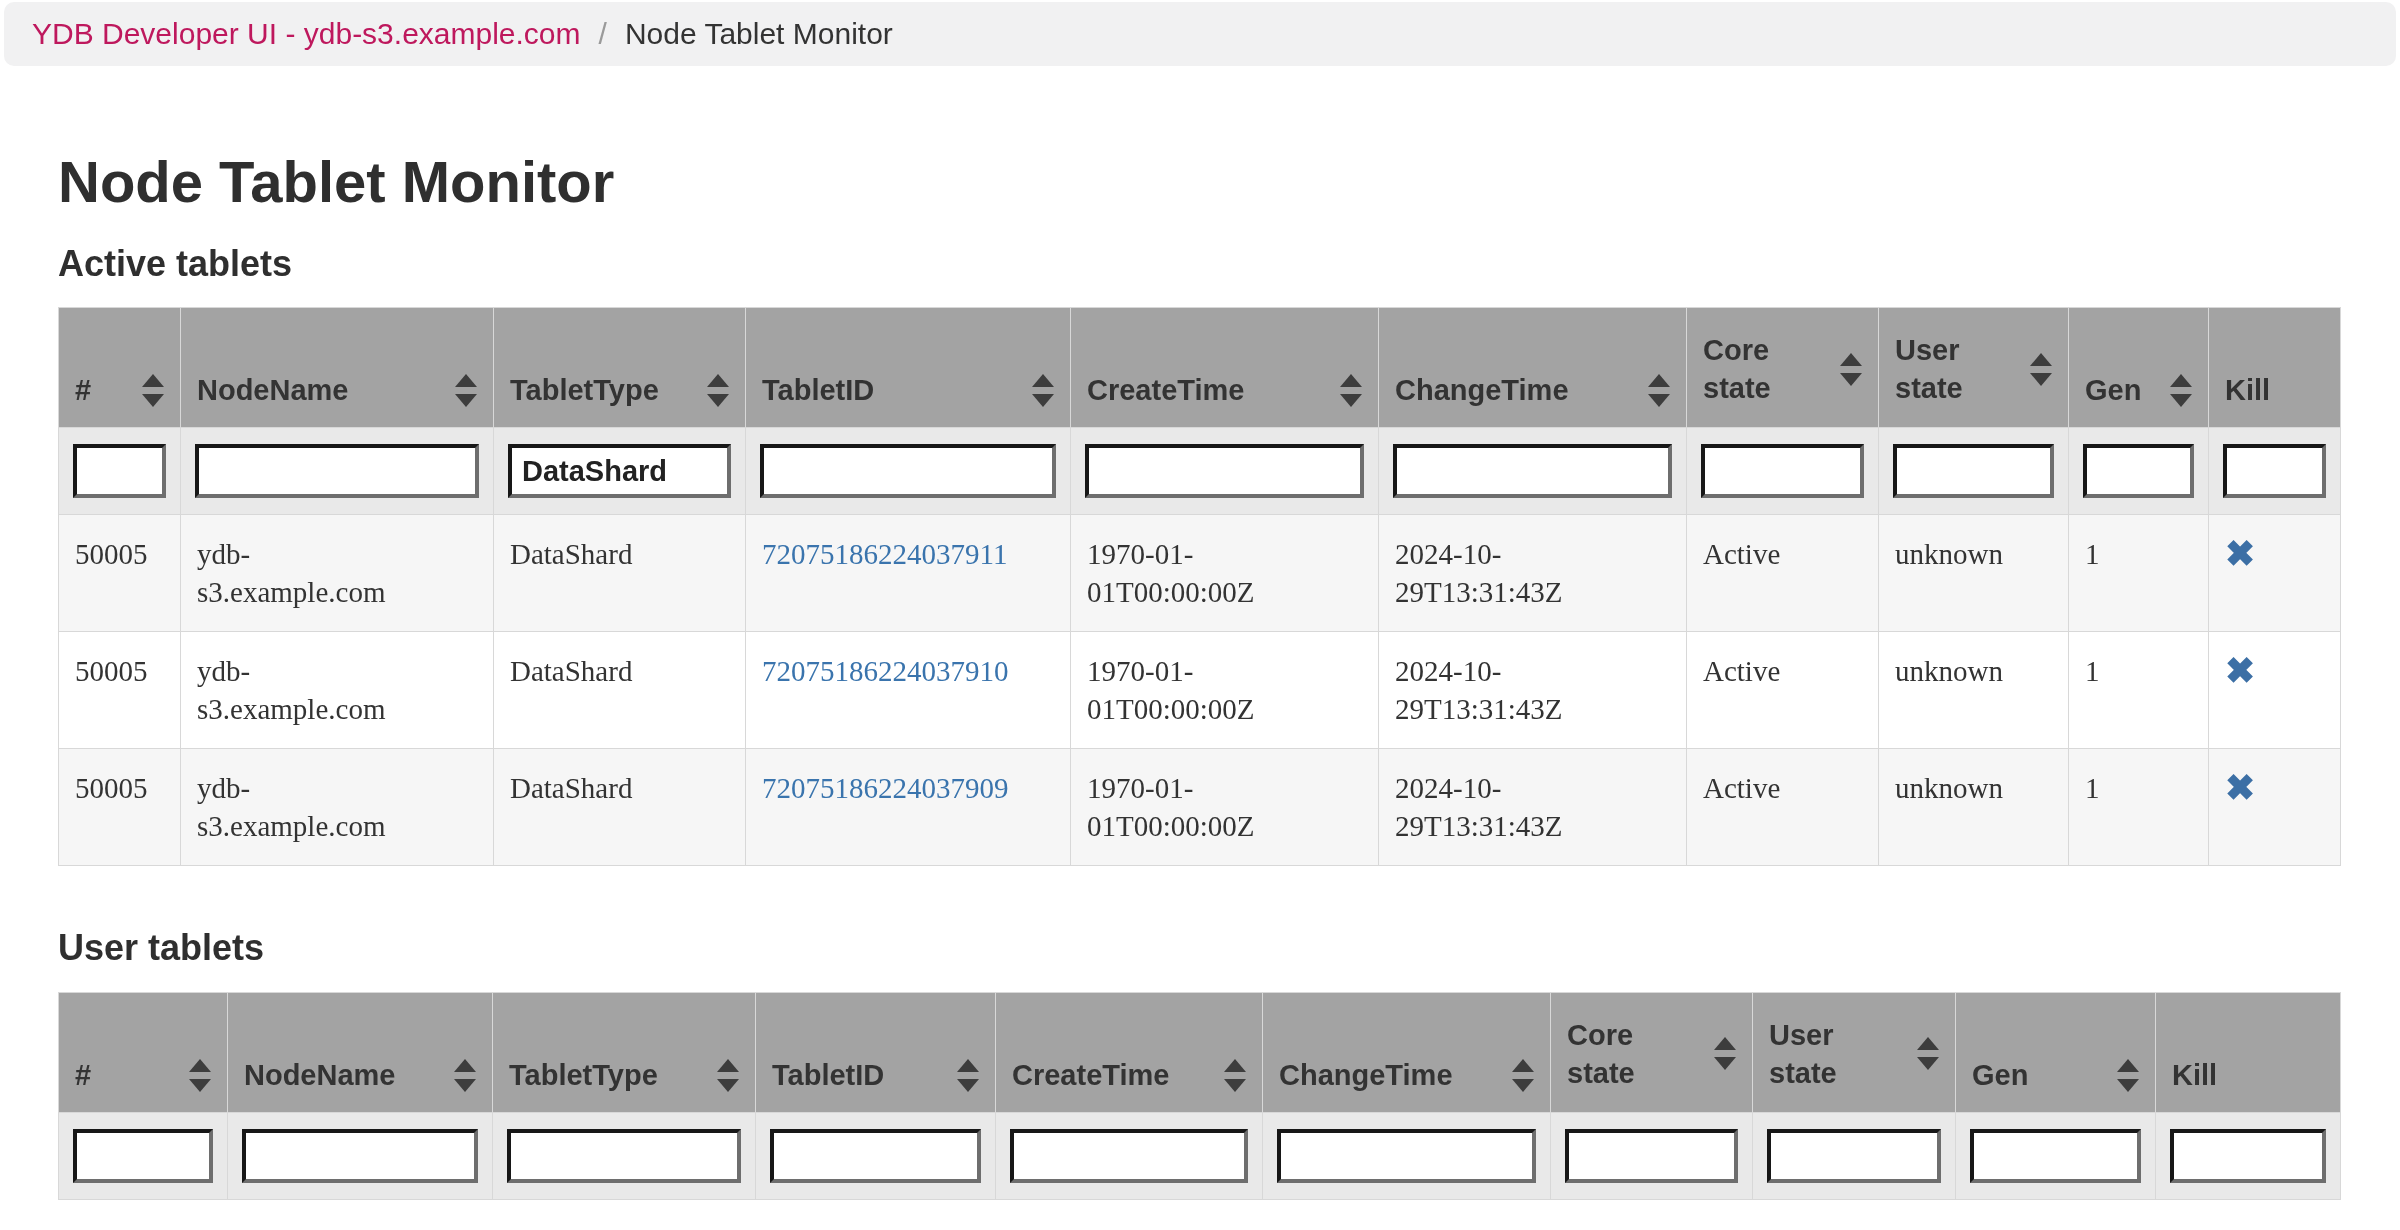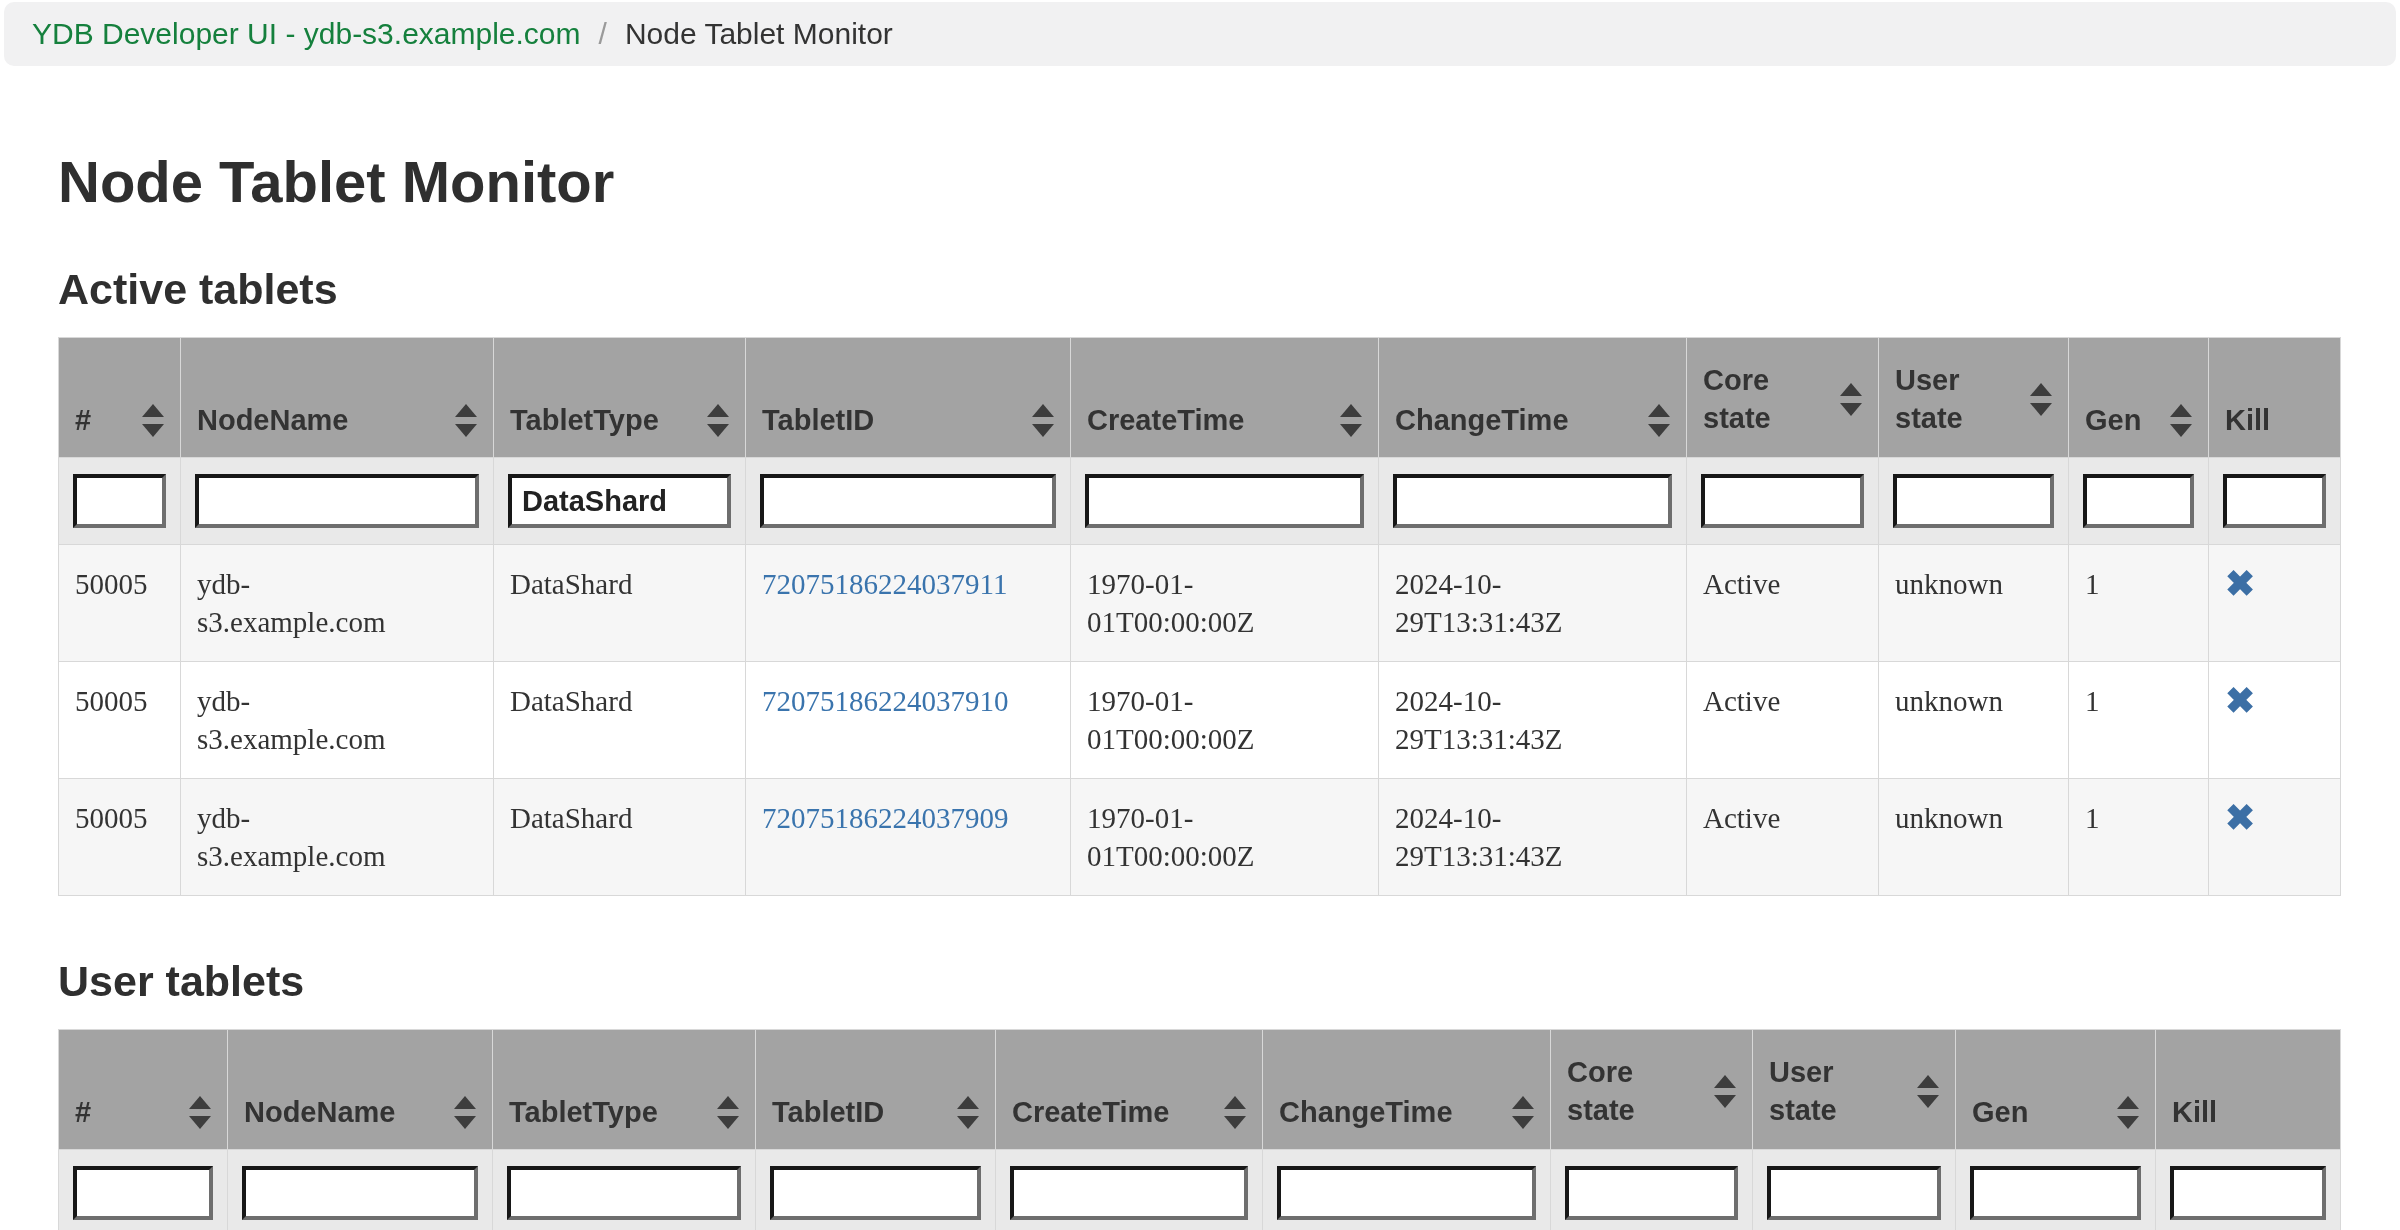--- a/index.html
+++ b/index.html
@@ -9,28 +9,28 @@
     font-family: "Liberation Sans", sans-serif;
   }
   
   .topbar {
     margin: 2px 4px 0 4px; height: 64px;
     background: #f1f1f2; border-radius: 10px;
     display: flex; align-items: center;
     padding: 0 28px; box-sizing: border-box;
     font-size: 30px; gap: 18px; white-space: nowrap;
   }
-  .topbar a { color: #15803d; text-decoration: none; cursor: pointer; text-align: center; }
+  .topbar a { color: #be185d; text-decoration: none; cursor: pointer; text-align: center; }
   .topbar .sep { color: #9a9a9a; }
   .topbar .current { color: #333; }
 
   
   .content { padding: 0 58px; }
   h1.page-title { font-size: 58px; line-height: 1.1; margin: 84px 0 0 0; font-weight: bold; color: #2f2f2f; }
-  h2.section-heading { font-size: 43px; line-height: 1.1; margin: 52px 0 24px 0; font-weight: bold; color: #2f2f2f; }
+  h2.section-heading { font-size: 36px; line-height: 1.1; margin: 30px 0 24px 0; font-weight: bold; color: #2f2f2f; }
   h2.second { margin-top: 62px; }
 
   
   table.tablets {
     width: 2282px; border-collapse: collapse; table-layout: fixed;
     font-size: 29px;
   }
   table.tablets th, table.tablets td { border: 1px solid #d8d8d8; box-sizing: border-box; }
   table.tablets thead tr.head-row th {
     background: #a3a3a3; font-weight: bold; text-align: left;

